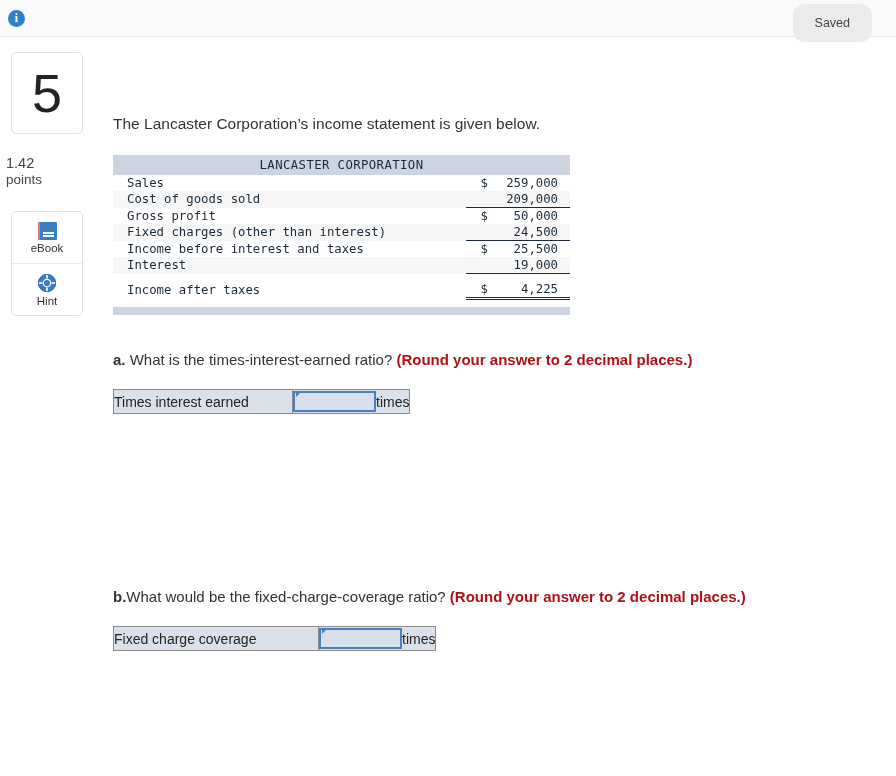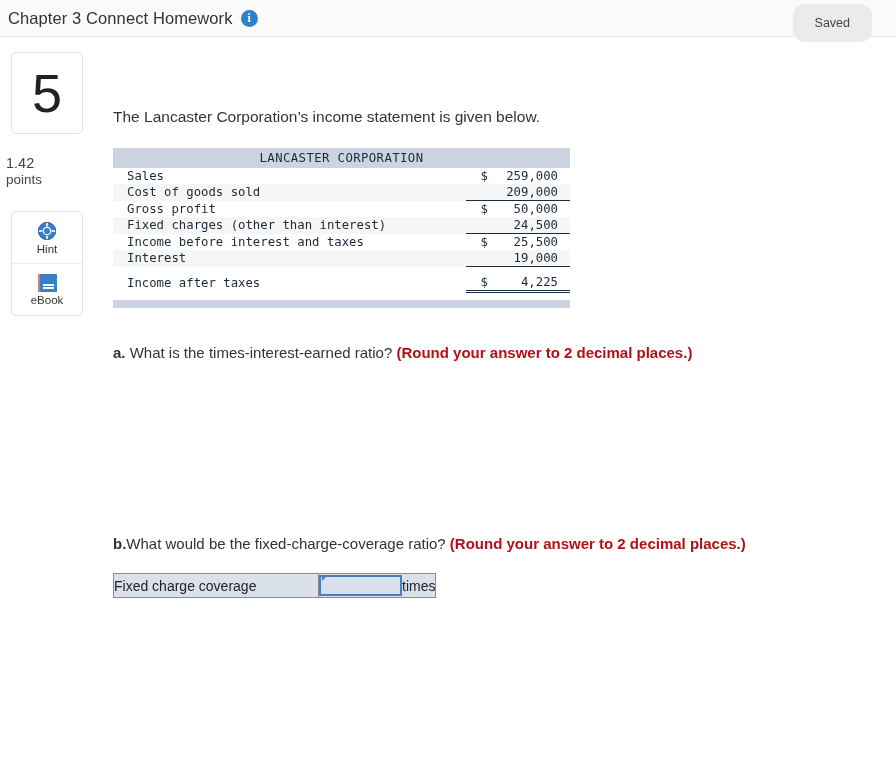--- a/index.html
+++ b/index.html
@@ -150,21 +150,21 @@
     position: absolute;
     left: 5px; bottom: 6px;
     width: 11px; height: 1.5px;
     background: #ffffff;
   }
 
   
   .content {
     position: absolute;
     left: 113px;
-    top: 29px;
+    top: 36px;
     width: 783px;
   }
   .prompt {
     font-size: 15.5px;
     color: #333333;
     margin-top: 79px;
   }
 
   
   .stmt {
@@ -278,64 +278,63 @@
     width: 0; height: 0;
     border-left: 5px solid #4a7fbf;
     border-bottom: 5px solid transparent;
     pointer-events: none;
   }
 </style>
 </head>
 <body>
 
 <div class="topbar">
-  <span class="topbar-title">Chapter 3 Connect Homework</span>
   <span class="info-icon">i</span>
   <span class="saved-pill">Saved</span>
 </div>
 
 <div class="sidebar">
 
   <div class="qnum-box">
     <span class="qnum">5</span>
   </div>
 
   <div class="points-wrap">
     <div class="points-value">1.42</div>
     <div class="points-label">points</div>
   </div>
 
   <div class="tool-box">
+
+    <div class="tool-item">
+      <span class="ebook-glyph">
+        <span class="spine"></span>
+        <span class="cover"></span>
+        <span class="page2"></span>
+        <span class="page1"></span>
+      </span>
+      <span class="tool-label">eBook</span>
+    </div>
 
     <div class="tool-item">
       <span style="line-height:0;">
         <svg width="20" height="20" viewBox="0 0 20 20">
           <circle cx="10" cy="10" r="9" fill="#3a7ec4"></circle>
           <circle cx="10" cy="10" r="4.3" fill="#ffffff"></circle>
           <circle cx="10" cy="10" r="3.1" fill="#3a7ec4"></circle>
           <rect x="9.2" y="0.8" width="1.6" height="4.6" fill="#ffffff"></rect>
           <rect x="9.2" y="14.6" width="1.6" height="4.6" fill="#ffffff"></rect>
           <rect x="0.8" y="9.2" width="4.6" height="1.6" fill="#ffffff"></rect>
           <rect x="14.6" y="9.2" width="4.6" height="1.6" fill="#ffffff"></rect>
           <circle cx="10" cy="10" r="8.6" fill="none" stroke="#2b62a0" stroke-width="0.9"></circle>
         </svg>
       </span>
       <span class="tool-label">Hint</span>
     </div>
 
-    <div class="tool-item">
-      <span class="ebook-glyph">
-        <span class="spine"></span>
-        <span class="cover"></span>
-        <span class="page2"></span>
-        <span class="page1"></span>
-      </span>
-      <span class="tool-label">eBook</span>
-    </div>
-
   </div>
 </div>
 
 <div class="content">
 
   <div class="prompt">The Lancaster Corporation’s income statement is given below.</div>
 
   <table class="stmt">
     <tbody>
       <tr class="hdr">
@@ -398,20 +397,32 @@
           <td colspan="3"></td>
         </tr>
     </tbody>
   </table>
 
   <div class="qa-block-a">
     <div class="qtext">
       <span class="qlabel">a.</span><span> What is the times-interest-earned ratio? </span><span class="roundnote">(Round your answer to 2 decimal places.)</span>
     </div>
 
+    <table class="ans-table">
+      <tbody>
+        <tr>
+          <td class="ans-label" style="width:178px;">Times interest earned</td>
+          <td class="ans-cell" style="width:83px;">
+            <input class="ans-input" type="text" value="" placeholder="" style="">
+            <span class="cell-marker"></span>
+          </td>
+          <td class="ans-unit">times</td>
+        </tr>
+      </tbody>
+    </table>
   </div>
 
   <div class="qa-block-b">
     <div class="qtext">
       <span class="qlabel">b.</span><span>What would be the fixed-charge-coverage ratio? </span><span class="roundnote">(Round your answer to 2 decimal places.)</span>
     </div>
 
     <table class="ans-table">
       <tbody>
         <tr>

